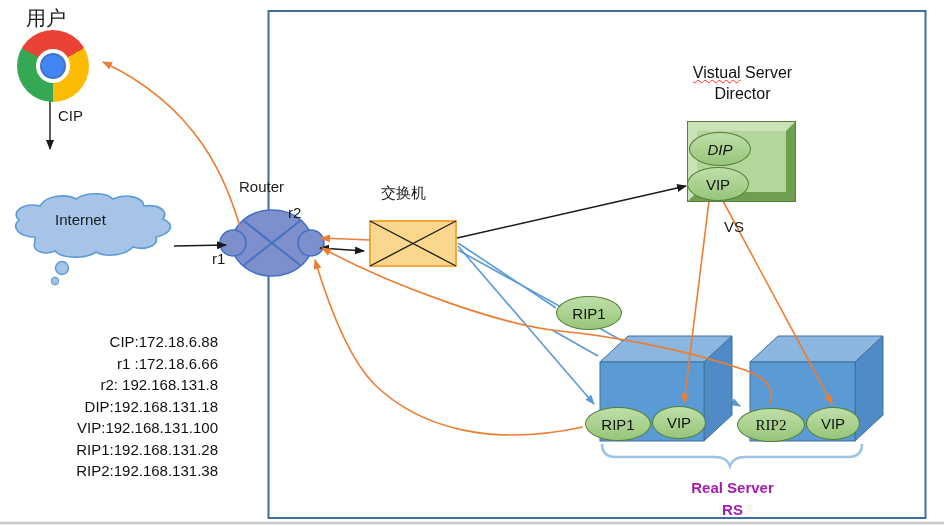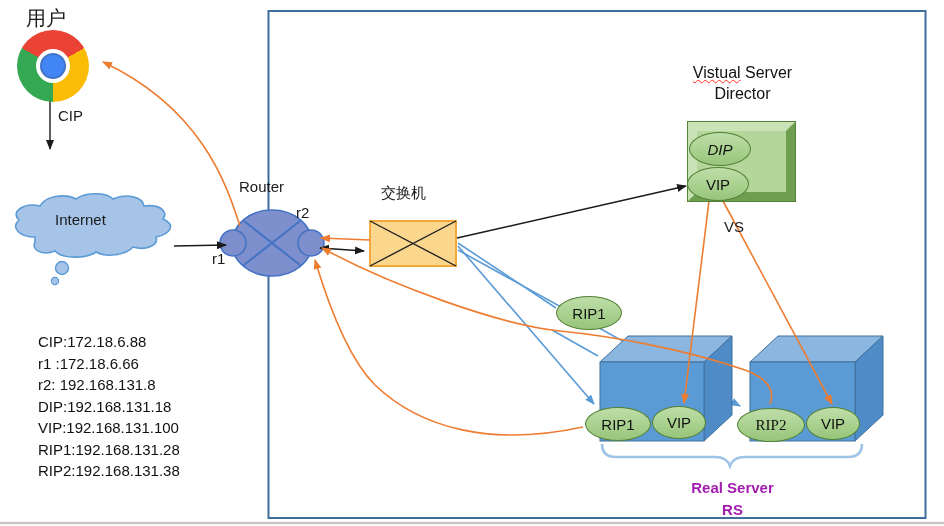--- a/index.html
+++ b/index.html
@@ -18,21 +18,21 @@
   .chrome-blue{position:absolute;left:50%;top:50%;width:26px;height:26px;margin:-13px 0 0 -13px;
           border-radius:50%;background:#4285F4;border:2px solid #3f74c9;box-sizing:border-box;}
   .director-box{position:absolute;left:688px;top:122px;width:107px;height:79px;z-index:2;
           box-sizing:border-box;background:#B4D69B;
           border:9px solid;border-color:#C9E3B6 #6E9E50 #6E9E50 #C9E3B6;
           outline:1.6px solid #538135;}
   .director-title{position:absolute;left:660px;top:62px;width:165px;text-align:center;z-index:3;
           font-size:16px;color:#111;line-height:21px;}
   .wavy{text-decoration-line:underline;text-decoration-style:wavy;text-decoration-color:#ff2a1e;
         text-decoration-thickness:1px;}
-  .iplist{position:absolute;left:38px;top:331px;width:196px;z-index:3;text-align:left;
+  .iplist{position:absolute;left:22px;top:331px;width:196px;z-index:3;text-align:right;
           font-size:15px;line-height:21.5px;color:#111;}
   .rslabels{position:absolute;left:655px;top:477px;width:155px;z-index:3;text-align:center;
           font-size:15px;line-height:22px;color:#a21caf;font-weight:bold;}
 </style>
 </head>
 <body>
 
 <div id="stage">
 
   <svg id="lines" width="944" height="526" viewBox="0 0 944 526">
@@ -114,21 +114,21 @@
     <div class="chrome-white"></div>
     <div class="chrome-blue"></div>
   </div>
 
   <div class="director-box"></div>
 
   <div class="lbl" style="left:26px;top:5px;font-size:20px;">用户</div>
   <div class="lbl" style="left:58px;top:107px;">CIP</div>
   <div class="lbl" style="left:55px;top:211px;">Internet</div>
   <div class="lbl" style="left:239px;top:178px;">Router</div>
-  <div class="lbl" style="left:296px;top:204px;text-align:right;">r2</div>
+  <div class="lbl" style="left:288px;top:204px;text-align:right;">r2</div>
   <div class="lbl" style="left:212px;top:250px;text-align:right;">r1</div>
   <div class="lbl" style="left:381px;top:184px;">交换机</div>
   <div class="lbl" style="left:724px;top:218px;text-align:center;">VS</div>
 
   <div class="director-title">
     <div><span class="wavy">Vistual</span> <span>Server</span></div>
     <div>Director</div>
   </div>
 
   <div class="ellipse" style="left:689px;top:132px;width:62px;height:34px;font-style:italic;">DIP</div>

